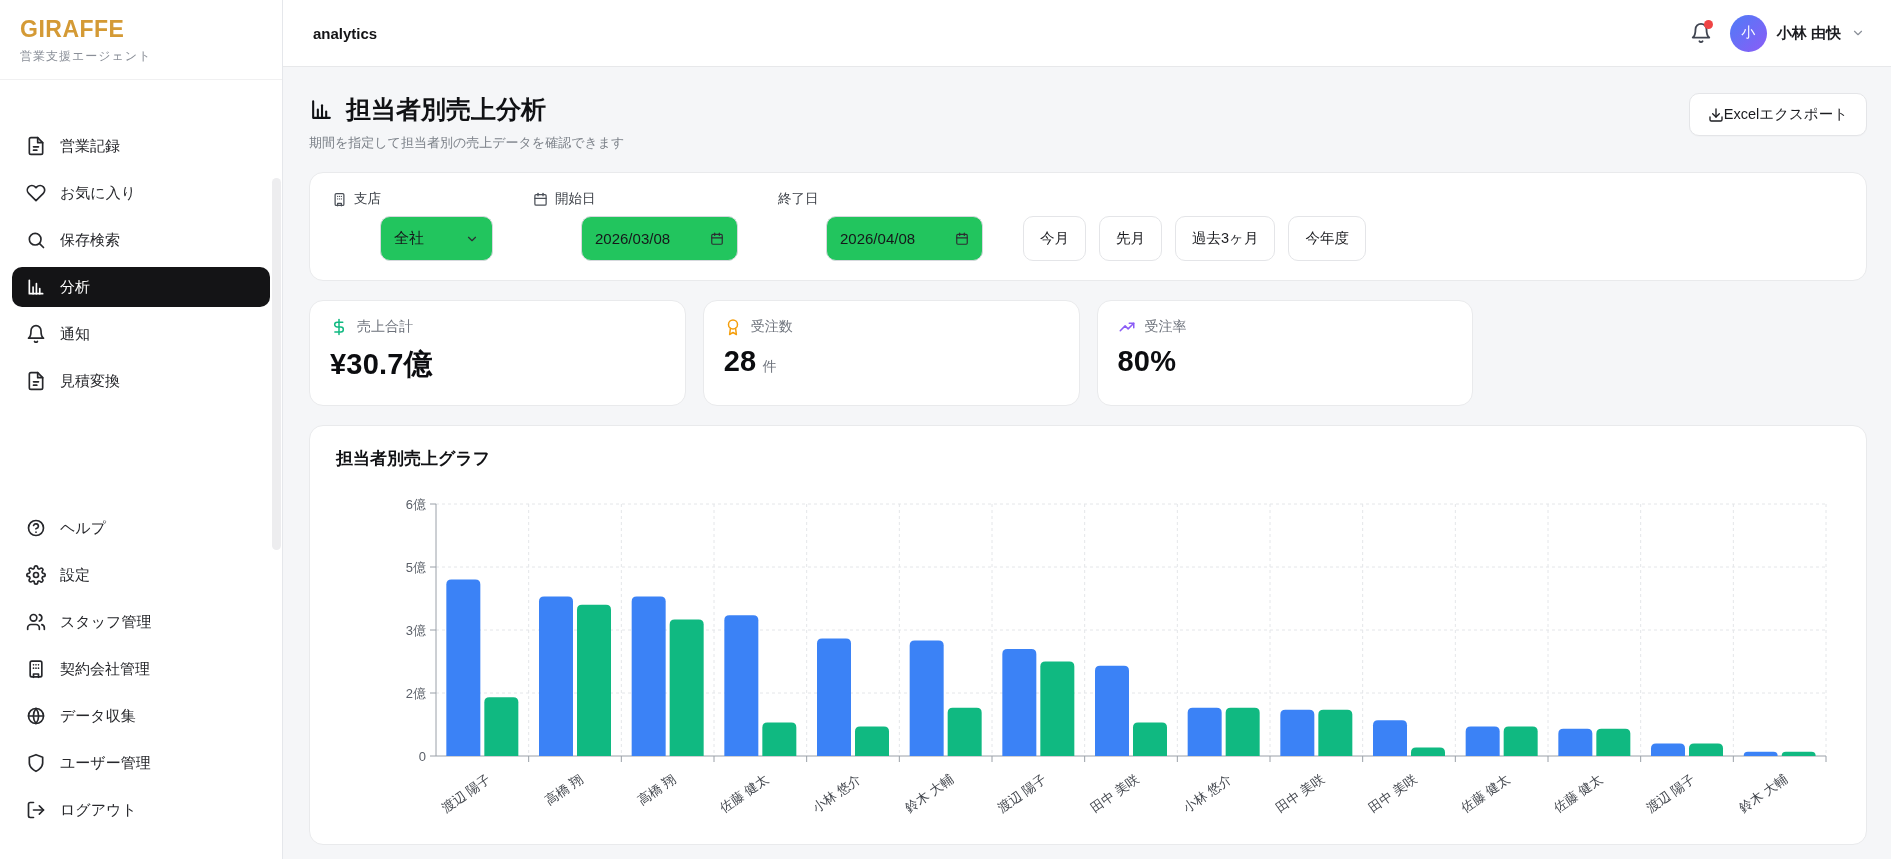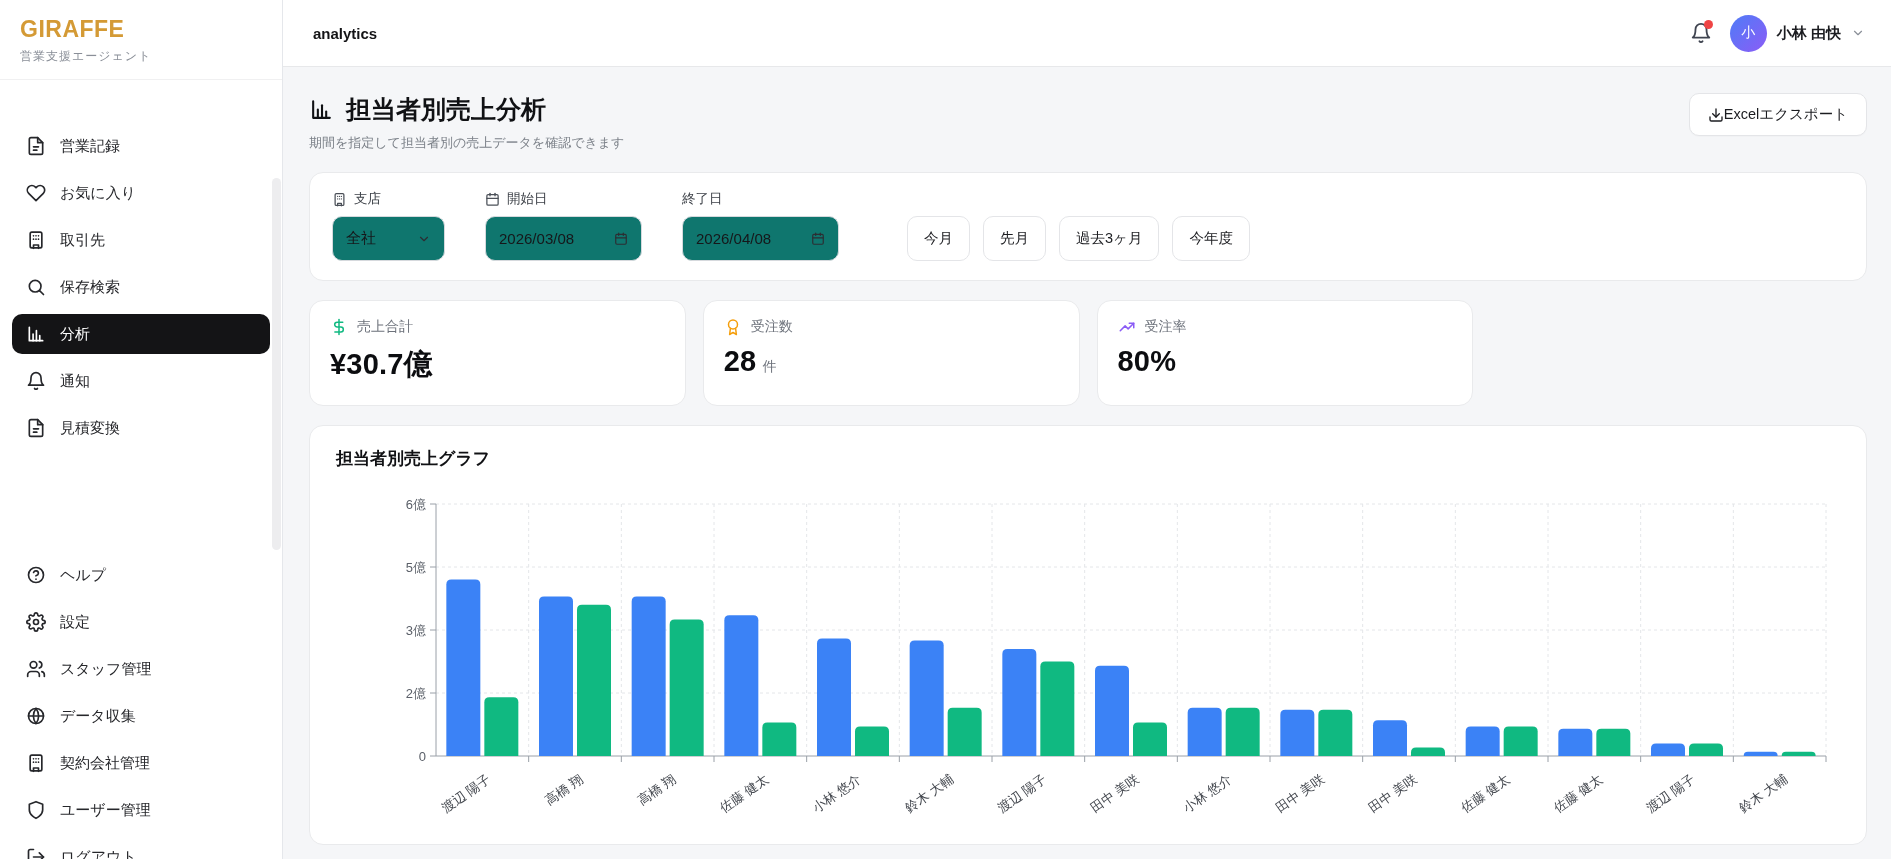--- a/index.html
+++ b/index.html
@@ -41,25 +41,25 @@
   .page-sub { margin-top:8px; font-size:13px; color:#7b8088; }
   .export-btn { margin-left:auto; display:flex; align-items:center; background:#fff; border:1px solid #e4e5e8; border-radius:10px; padding:11px 18px; font-size:14.5px; color:#1b1c20; cursor:pointer; box-shadow:0 1px 1px rgba(0,0,0,.02); }
   .export-btn .ic { width:16px; height:16px; display:inline-flex; }
 
   
   .card { background:#fff; border:1px solid #e9eaec; border-radius:14px; }
   .filter-card { margin-top:20px; padding:17px 22px 19px 22px; display:flex; gap:40px; align-items:flex-end; }
   .f-group { display:flex; flex-direction:column; }
   .f-label { display:flex; align-items:center; gap:7px; font-size:13.5px; color:#3c4047; margin-bottom:8px; }
   .f-label .ic { width:15px; height:15px; display:inline-flex; color:#4b5058; }
-  .select, .dinput { height:45px; border:1px solid #d6d9dd; border-radius:10px; background:#0f766e; display:flex; align-items:center; padding:0 13px; font-size:15px; color:#16171a; cursor:pointer; }
+  .select, .dinput { height:45px; border:1px solid #d6d9dd; border-radius:10px; background:#22c55e; display:flex; align-items:center; padding:0 13px; font-size:15px; color:#16171a; cursor:pointer;margin-left:48px; }
   .select { width:113px; justify-content:space-between; }
   .dinput { width:157px; justify-content:space-between; }
   .dinput .ic, .select .ic { width:14px; height:14px; display:inline-flex; color:#2c2e33; }
-  .quick-row { display:flex; gap:13px; align-items:flex-end;margin-left:28px; }
+  .quick-row { display:flex; gap:13px; align-items:flex-end; }
   .quick-btn { height:45px; padding:0 16px; background:#fff; border:1px solid #e4e5e8; border-radius:10px; font-size:14.5px; color:#1b1c20; cursor:pointer; }
 
   
   .stats-row { margin-top:19px; display:grid; grid-template-columns:repeat(4,1fr); gap:17px; }
   .stat-card { background:#fff; border:1px solid #e9eaec; border-radius:14px; padding:17px 20px 20px 20px; }
   .stat-head { display:flex; align-items:center; gap:9px; font-size:14px; color:#6d727b; }
   .stat-head .ic { width:18px; height:18px; display:inline-flex; }
   .stat-value { margin-top:9px; font-size:29px; font-weight:bold; color:#0c0d10; letter-spacing:.2px; }
   .stat-value .unit { font-size:14px; font-weight:normal; color:#6d727b; margin-left:6px; }
 
@@ -96,30 +96,20 @@
         <span class="ic">
           <svg viewBox="0 0 24 24" width="100%" height="100%" fill="none" stroke="currentColor" stroke-width="2" stroke-linecap="round" stroke-linejoin="round">
             <path d="M20.8 4.6a5.5 5.5 0 0 0-7.8 0L12 5.7l-1-1.1a5.5 5.5 0 0 0-7.8 7.8l8.8 8.8 8.8-8.8a5.5 5.5 0 0 0 0-7.8z"></path>
           </svg>
         </span>
         <span>お気に入り</span>
       </div>
       <div class="nav-item">
         <span class="ic">
           <svg viewBox="0 0 24 24" width="100%" height="100%" fill="none" stroke="currentColor" stroke-width="2" stroke-linecap="round" stroke-linejoin="round">
-            <rect x="5" y="2.5" width="14" height="19" rx="2"></rect>
-            <path d="M9 22v-4h6v4"></path>
-            <path d="M9 7h.01M12 7h.01M15 7h.01M9 11h.01M12 11h.01M15 11h.01"></path>
-          </svg>
-        </span>
-        <span>取引先</span>
-      </div>
-      <div class="nav-item">
-        <span class="ic">
-          <svg viewBox="0 0 24 24" width="100%" height="100%" fill="none" stroke="currentColor" stroke-width="2" stroke-linecap="round" stroke-linejoin="round">
             <circle cx="11" cy="11" r="7"></circle>
             <line x1="21" y1="21" x2="16.3" y2="16.3"></line>
           </svg>
         </span>
         <span>保存検索</span>
       </div>
       <div class="nav-item active">
         <span class="ic">
           <svg viewBox="0 0 24 24" width="100%" height="100%" fill="none" stroke="currentColor" stroke-width="2" stroke-linecap="round" stroke-linejoin="round">
             <path d="M4 4v16h16"></path>
@@ -179,36 +169,36 @@
             <circle cx="9" cy="7" r="4"></circle>
             <path d="M22 21v-2a4 4 0 0 0-3-3.87"></path>
             <path d="M16 3.13a4 4 0 0 1 0 7.75"></path>
           </svg>
         </span>
         <span>スタッフ管理</span>
       </div>
       <div class="nav-item">
         <span class="ic">
           <svg viewBox="0 0 24 24" width="100%" height="100%" fill="none" stroke="currentColor" stroke-width="2" stroke-linecap="round" stroke-linejoin="round">
+            <rect x="5" y="2.5" width="14" height="19" rx="2"></rect>
+            <path d="M9 22v-4h6v4"></path>
+            <path d="M9 7h.01M12 7h.01M15 7h.01M9 11h.01M12 11h.01M15 11h.01"></path>
+          </svg>
+        </span>
+        <span>契約会社管理</span>
+      </div>
+      <div class="nav-item">
+        <span class="ic">
+          <svg viewBox="0 0 24 24" width="100%" height="100%" fill="none" stroke="currentColor" stroke-width="2" stroke-linecap="round" stroke-linejoin="round">
             <circle cx="12" cy="12" r="9"></circle>
             <path d="M3 12h18"></path>
             <path d="M12 3a14.5 14.5 0 0 1 0 18a14.5 14.5 0 0 1 0-18"></path>
           </svg>
         </span>
         <span>データ収集</span>
-      </div>
-      <div class="nav-item">
-        <span class="ic">
-          <svg viewBox="0 0 24 24" width="100%" height="100%" fill="none" stroke="currentColor" stroke-width="2" stroke-linecap="round" stroke-linejoin="round">
-            <rect x="5" y="2.5" width="14" height="19" rx="2"></rect>
-            <path d="M9 22v-4h6v4"></path>
-            <path d="M9 7h.01M12 7h.01M15 7h.01M9 11h.01M12 11h.01M15 11h.01"></path>
-          </svg>
-        </span>
-        <span>契約会社管理</span>
       </div>
       <div class="nav-item">
         <span class="ic">
           <svg viewBox="0 0 24 24" width="100%" height="100%" fill="none" stroke="currentColor" stroke-width="2" stroke-linecap="round" stroke-linejoin="round">
             <path d="M12 22s8-3.6 8-10V5l-8-3-8 3v7c0 6.4 8 10 8 10z"></path>
           </svg>
         </span>
         <span>ユーザー管理</span>
       </div>
       <div class="nav-item">

